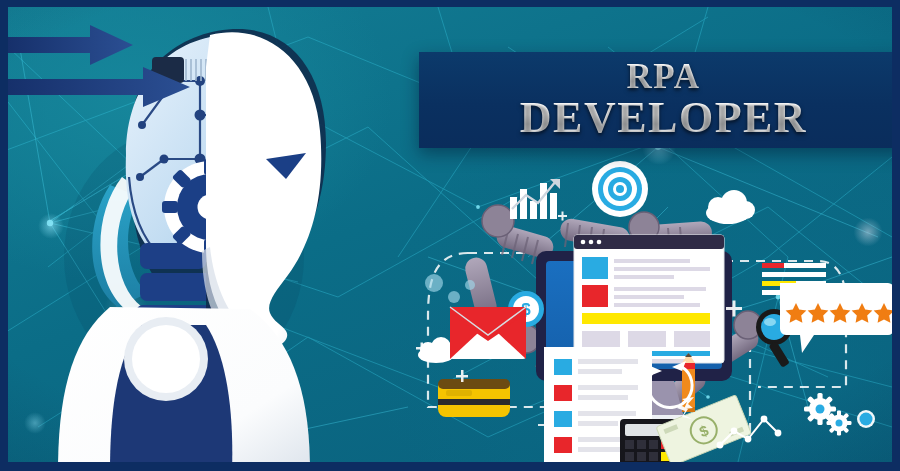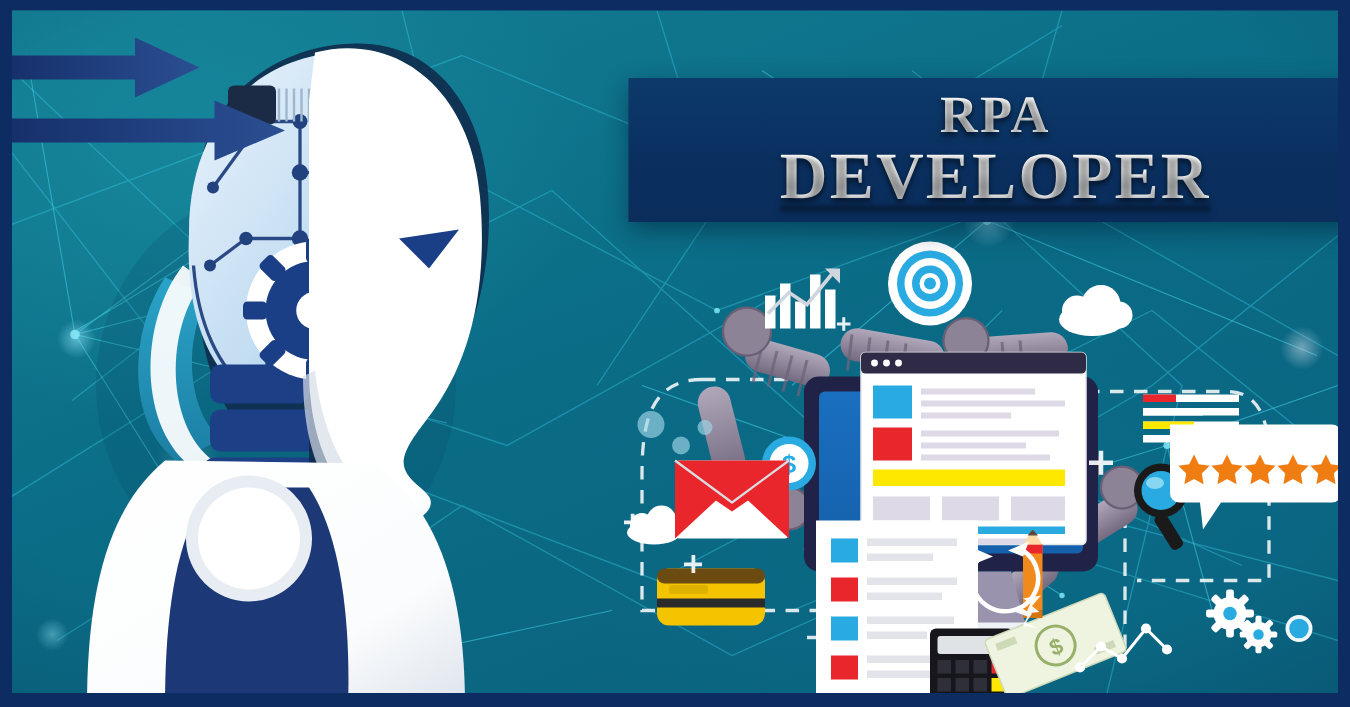--- a/index.html
+++ b/index.html
@@ -38,21 +38,21 @@
   }
   #banner .tline{
     font-family:"Liberation Serif", serif;
     font-weight:bold;letter-spacing:1.5px;line-height:1.02;
     background:linear-gradient(180deg,#ffffff 0%,#ffffff 42%,#d6d8da 62%,#f6f7f8 86%,#ffffff 100%);
     -webkit-background-clip:text;background-clip:text;color:transparent;
     text-shadow:0 2px 3px rgba(0,0,0,.35);
     filter:drop-shadow(0 2px 2px rgba(0,0,0,.35));
   }
   #t1{font-size:35px;margin-bottom:1px;}
-  #t2{font-size:44px;text-decoration:underline;}
+  #t2{font-size:44px;}
 
   
   #robot{position:absolute;left:6px;top:0px;width:330px;height:464px;z-index:6;}
   
   #arrows{position:absolute;left:0px;top:18px;width:310px;height:90px;z-index:7;}
 
   
   #illu{position:absolute;left:390px;top:150px;width:500px;height:315px;z-index:5;}
 
   .gl{position:absolute;border-radius:50%;pointer-events:none;}

